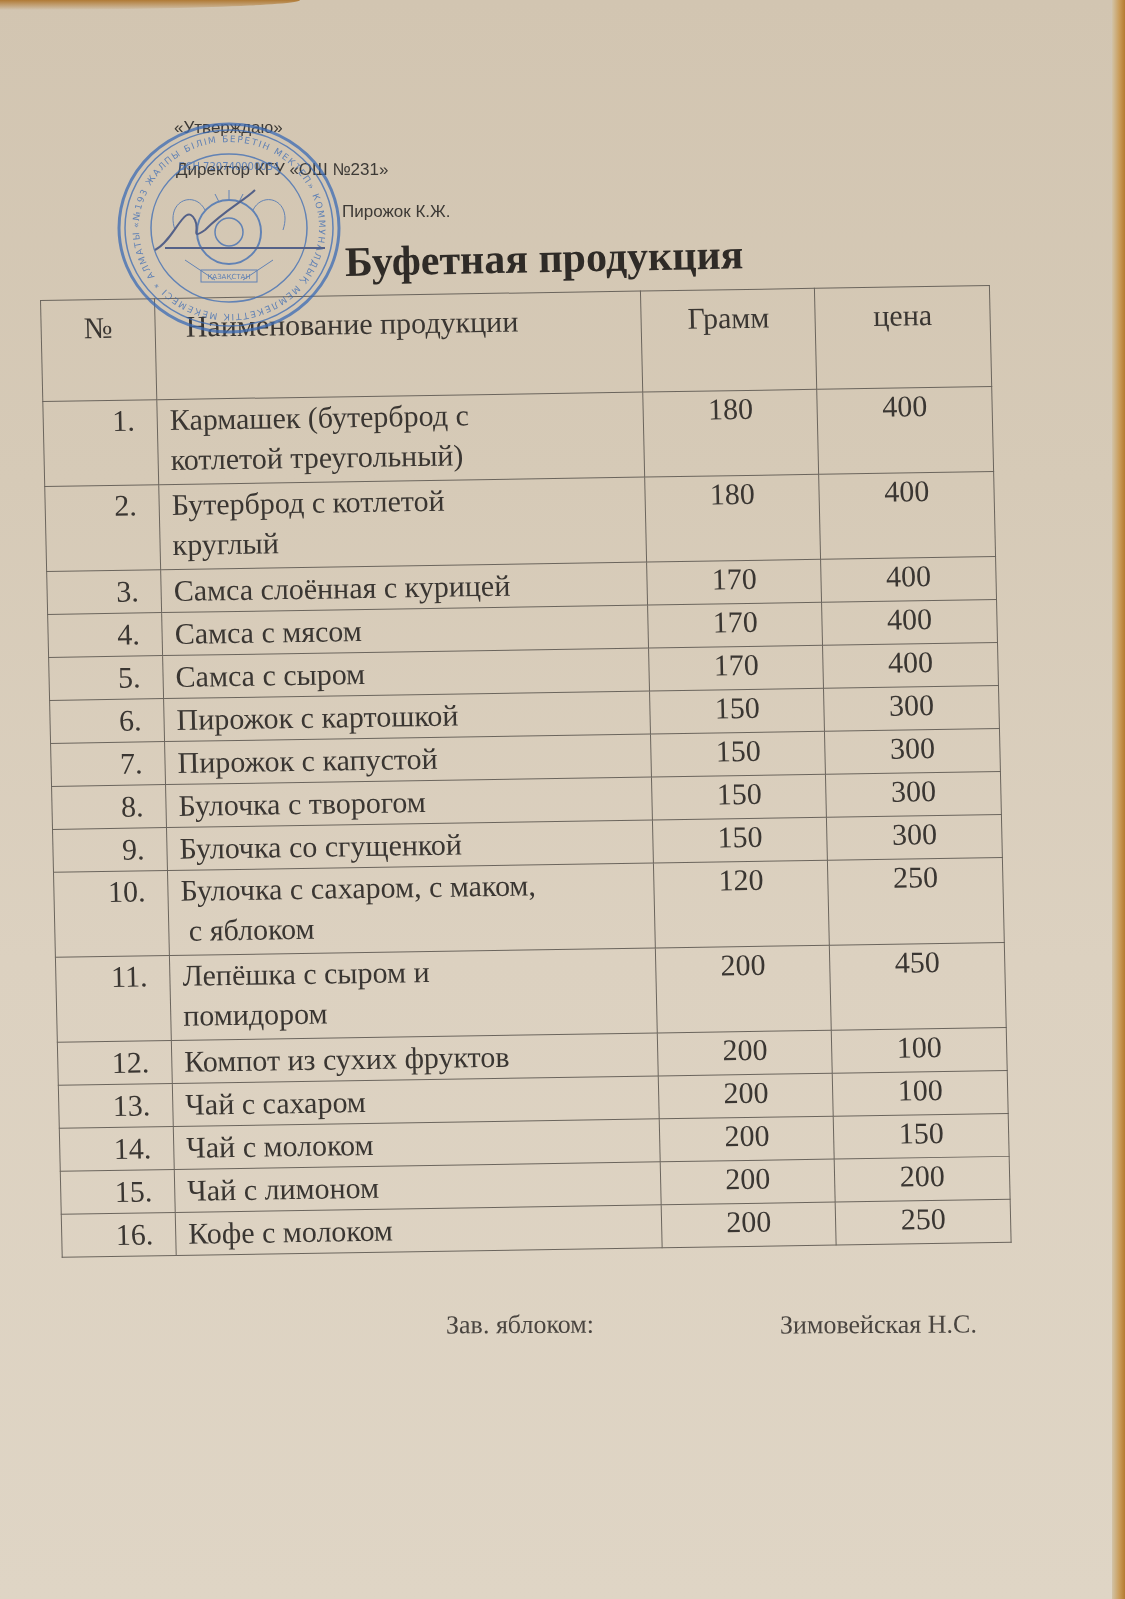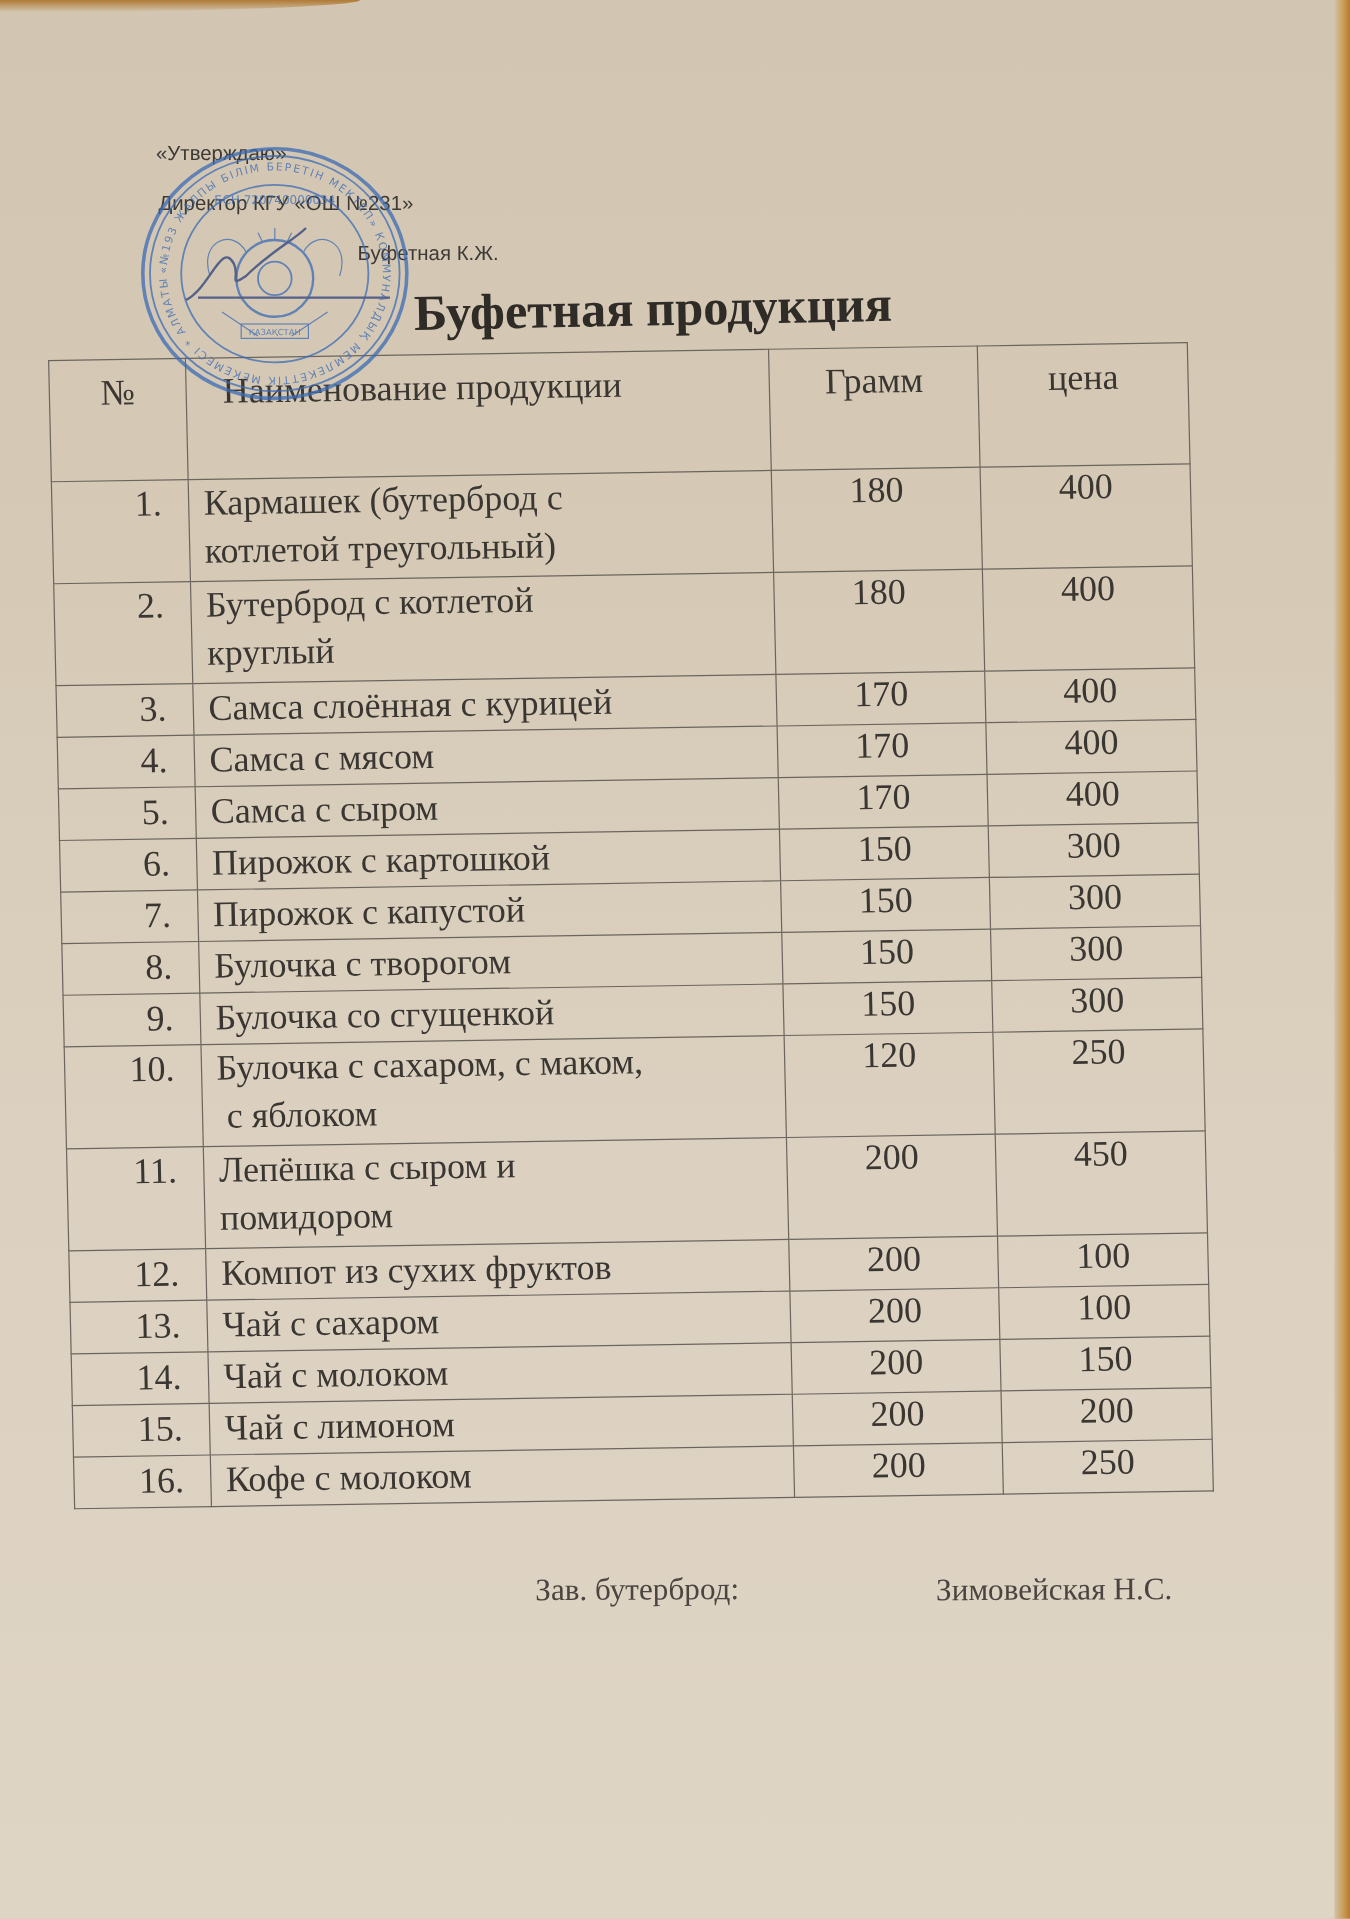--- a/index.html
+++ b/index.html
@@ -42,21 +42,21 @@
     }
     .approval {
       position: absolute;
       left: 130px;
       top: 118px;
       font-family: "Liberation Sans", "DejaVu Sans", sans-serif;
       font-size: 17px;
       color: #3d3a36;
       z-index: 2;
     }
-    .approval div { position: absolute; white-space: nowrap; }
+    .approval div { position: absolute; white-space: nowrap; margin-left: 44px; }
     .approval .l1 { left: 0; top: 0; }
     .approval .l2 { left: 2px; top: 42px; }
     .approval .l3 { left: 168px; top: 84px; }
 
     .stamp {
       position: absolute;
       left: 115px;
       top: 120px;
       width: 228px;
       height: 215px;
@@ -133,21 +133,21 @@
 </head>
 <body>
 
 <div class="paper"></div>
 <div class="corner-shadow"></div>
 <div class="paper-edge"></div>
 
 <div class="approval">
   <div class="l1">«Утверждаю»</div>
   <div class="l2">Директор КГУ «ОШ №231»</div>
-  <div class="l3">Буфетная К.Ж.</div>
+  <div class="l3">Пирожок К.Ж.</div>
 </div>
 
 <svg class="stamp" viewBox="0 0 228 215">
   <defs>
     <path id="stampArc" d="M 24 108 A 90 86 0 1 1 204 108 A 90 86 0 1 1 24 108"></path>
   </defs>
   <ellipse cx="114" cy="108" rx="110" ry="104" fill="none" stroke="#3b6bb5" stroke-width="3"></ellipse>
   <ellipse cx="114" cy="108" rx="104" ry="98" fill="none" stroke="#3b6bb5" stroke-width="1.5"></ellipse>
   <ellipse cx="114" cy="108" rx="78" ry="74" fill="none" stroke="#3b6bb5" stroke-width="1.5"></ellipse>
   <text font-family="DejaVu Sans, sans-serif" font-size="9" fill="#3b6bb5" letter-spacing="1.5">
@@ -286,14 +286,14 @@
       <tr class="single">
         <td class="num">16.</td>
         <td class="name">Кофе с молоком</td>
         <td class="gram">200</td>
         <td class="price">250</td>
       </tr>
     </tbody>
   </table>
 </div>
 
-<div class="footer role">Зав. бутерброд:</div>
+<div class="footer role">Зав. яблоком:</div>
 <div class="footer person">Зимовейская Н.С.</div>
 
 </body></html>

